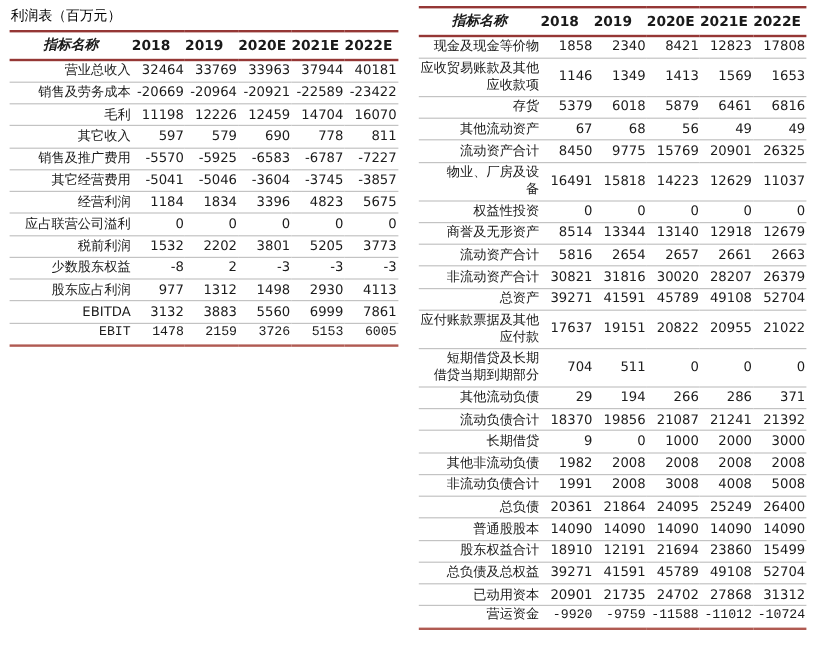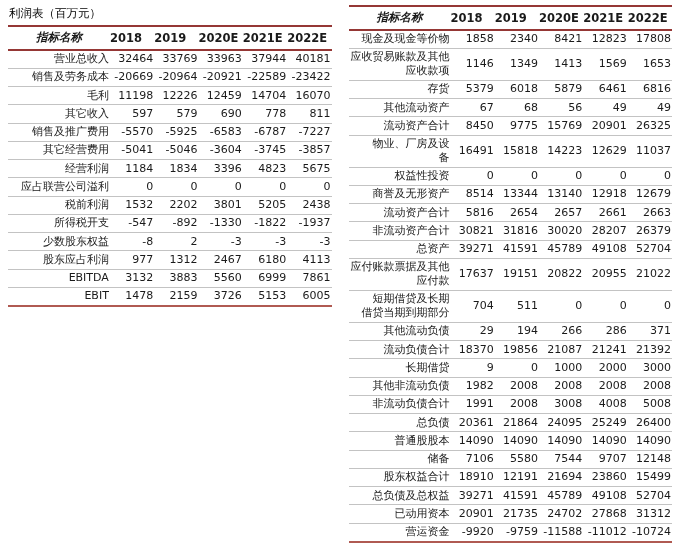--- a/index.html
+++ b/index.html
@@ -58,21 +58,21 @@
     border-bottom: 1px solid var(--row-divider);
     line-height: 1.25;
     vertical-align: middle;
   }
   table.fin td.label {
     text-align: right;
     padding-left: 1px;
     overflow: hidden;
   }
   table.fin td.label.indent { text-indent: 12px; }
-  table.fin tr:last-child td { border-bottom: none; }
+  table.fin tr:last-child td { border-bottom: none; font-family: Liberation Mono, monospace; }
   .num { font-variant-numeric: tabular-nums; }
 </style>
 </head>
 <body>
 
 <div class="page">
 
   <div class="fin-table-block">
     <div class="tbl-title">利润表（百万元）</div>
     <table class="fin">
@@ -158,44 +158,36 @@
             <td class="num">0</td>
             <td class="num">0</td>
             <td class="num">0</td>
           </tr>
           <tr>
             <td class="label">税前利润</td>
             <td class="num">1532</td>
             <td class="num">2202</td>
             <td class="num">3801</td>
             <td class="num">5205</td>
-            <td class="num">2438</td>
-          </tr>
-          <tr>
-            <td class="label">所得税开支</td>
-            <td class="num">-547</td>
-            <td class="num">-892</td>
-            <td class="num">-1330</td>
-            <td class="num">-1822</td>
-            <td class="num">-1937</td>
+            <td class="num">3773</td>
           </tr>
           <tr>
             <td class="label">少数股东权益</td>
             <td class="num">-8</td>
             <td class="num">2</td>
             <td class="num">-3</td>
             <td class="num">-3</td>
             <td class="num">-3</td>
           </tr>
           <tr>
             <td class="label">股东应占利润</td>
             <td class="num">977</td>
             <td class="num">1312</td>
-            <td class="num">2467</td>
-            <td class="num">6180</td>
+            <td class="num">1498</td>
+            <td class="num">2930</td>
             <td class="num">4113</td>
           </tr>
           <tr>
             <td class="label">EBITDA</td>
             <td class="num">3132</td>
             <td class="num">3883</td>
             <td class="num">5560</td>
             <td class="num">6999</td>
             <td class="num">7861</td>
           </tr>
@@ -386,28 +378,20 @@
           </tr>
           <tr>
             <td class="label indent">普通股股本</td>
             <td class="num">14090</td>
             <td class="num">14090</td>
             <td class="num">14090</td>
             <td class="num">14090</td>
             <td class="num">14090</td>
           </tr>
           <tr>
-            <td class="label indent">储备</td>
-            <td class="num">7106</td>
-            <td class="num">5580</td>
-            <td class="num">7544</td>
-            <td class="num">9707</td>
-            <td class="num">12148</td>
-          </tr>
-          <tr>
             <td class="label">股东权益合计</td>
             <td class="num">18910</td>
             <td class="num">12191</td>
             <td class="num">21694</td>
             <td class="num">23860</td>
             <td class="num">15499</td>
           </tr>
           <tr>
             <td class="label">总负债及总权益</td>
             <td class="num">39271</td>

